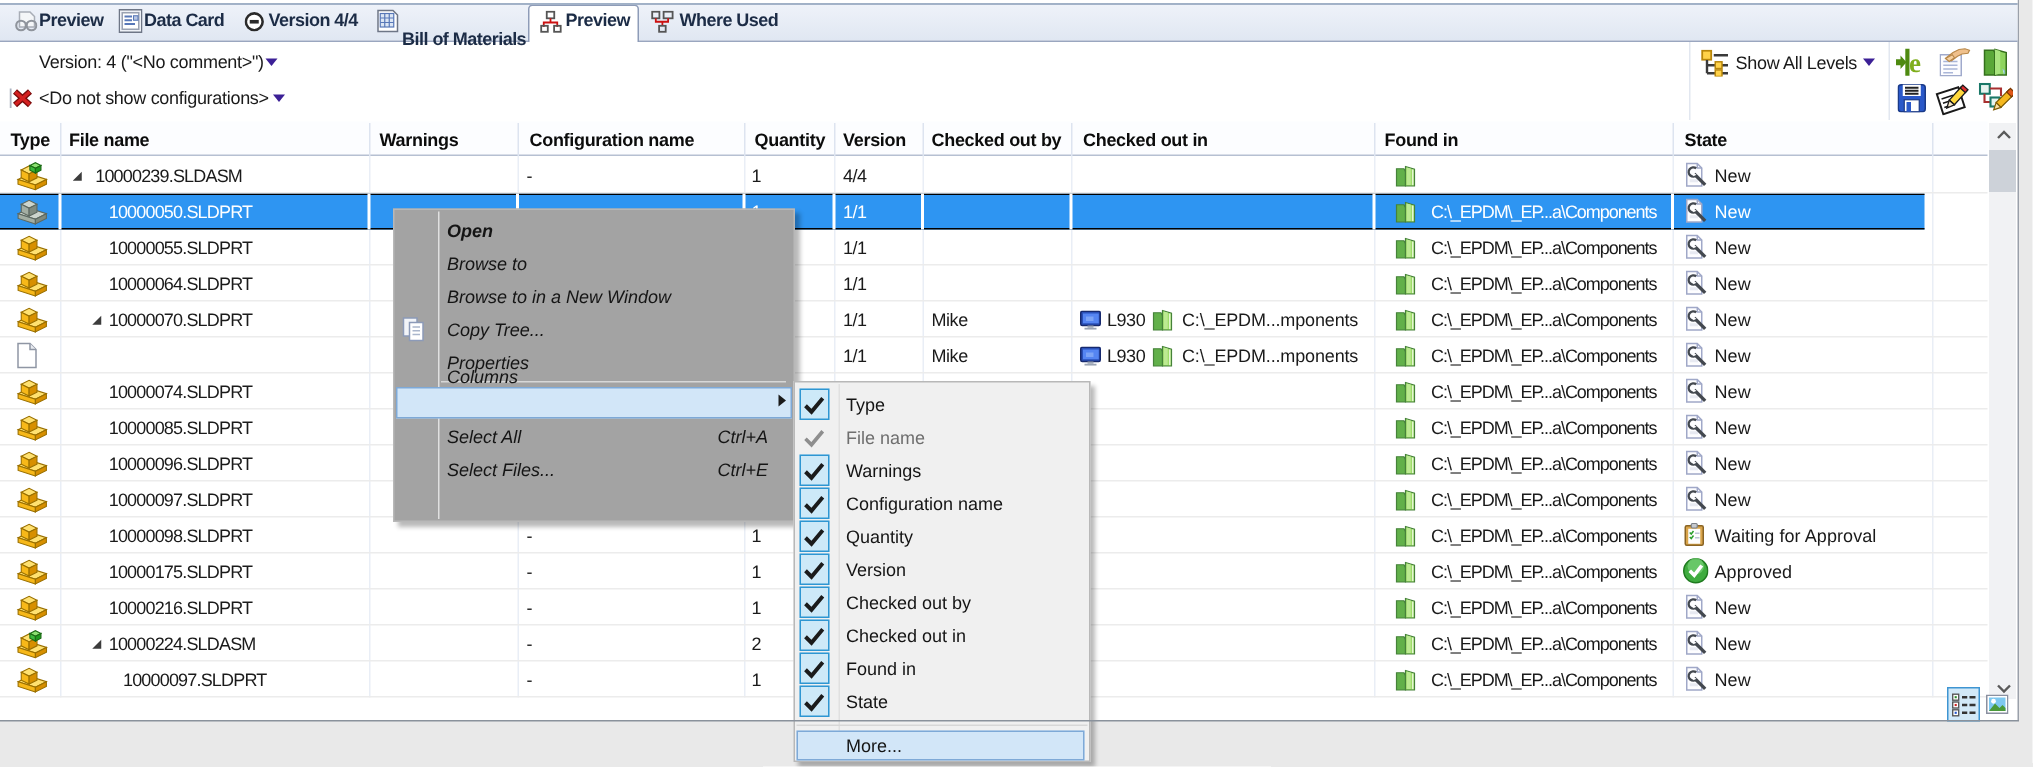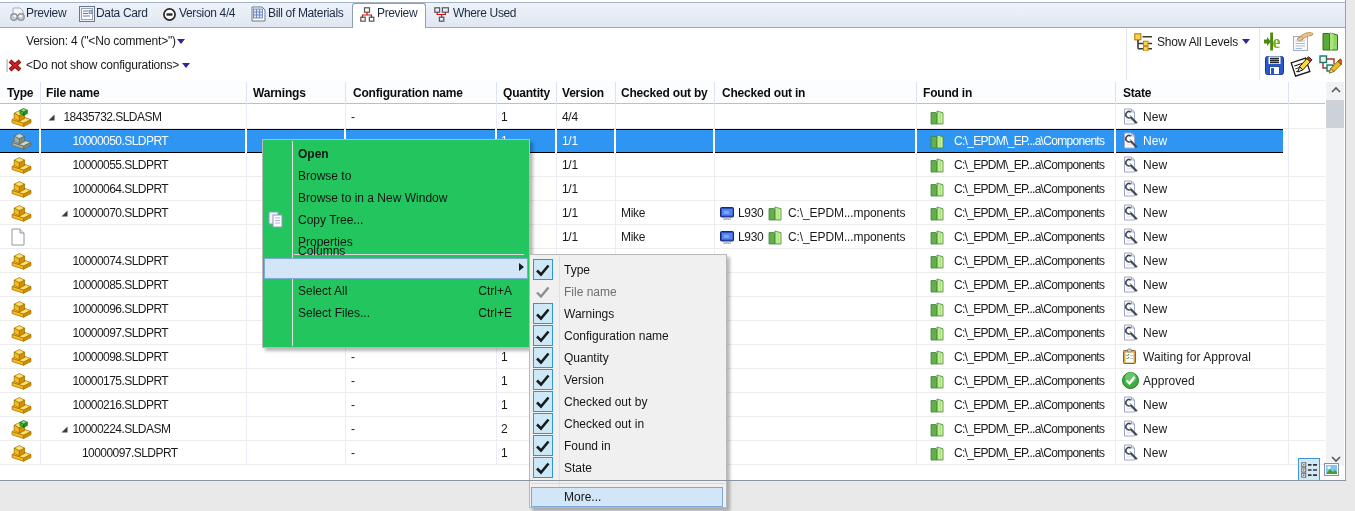--- a/index.html
+++ b/index.html
@@ -2,21 +2,21 @@
 <html><head>
 <meta charset="utf-8">
 <style>
 * { margin:0; padding:0; box-sizing:border-box; }
 html,body { width:1355px; height:511px; overflow:hidden; }
 body { font-family:"Liberation Sans", sans-serif; font-size:12px; color:#1a1a1a; background:#e9e9e9; position:relative; }
 .abs { position:absolute; }
 #pane { position:absolute; left:0; top:0; width:1346px; height:480px; background:#fff; border-right:1px solid #9aa0aa; }
 
 #tabbar { position:absolute; left:0; top:0; width:1345px; height:28px; background:linear-gradient(to bottom, #ffffff 0px, #ffffff 2px, #9fb0c6 2px, #a3b2c8 3px, #eef2f9 3.5px, #e0e7f2 100%); border-bottom:1px solid #9aa6bf; }
-.tabtxt { position:absolute; top:0; height:38px; line-height:27px; font-size:12px; letter-spacing:-0.35px; color:#1c2c46; }
+.tabtxt { position:absolute; top:0; height:38px; line-height:27px; font-size:12px; letter-spacing:-0.35px; color:#1c2c46;font-weight:bold; }
 #activetab { position:absolute; left:352px; top:3px; width:74px; height:25px; background:#fff; border:1px solid #8e9cb8; border-bottom:none; border-radius:3px 3px 0 0; }
 .vsep { position:absolute; top:28px; height:52px; width:1px; background:#e2e7f0; }
 .tri { display:inline-block; width:0; height:0; border-left:4.5px solid transparent; border-right:4.5px solid transparent; border-top:5px solid #3c2096; }
 
 #thead { position:absolute; left:0; top:81px; width:1325px; height:23px; background:#fcfdff; border-bottom:1px solid #b6c0d2; }
 .hcell { position:absolute; top:82px; height:22px; line-height:22px; font-weight:bold; font-size:12px; letter-spacing:-0.2px; color:#0c0c0c; }
 .hv { position:absolute; top:0; height:22px; width:1px; background:#dde4f0; }
 .colline { position:absolute; top:104px; height:361px; width:1px; background:#e9eef6; }
 .row { position:absolute; left:0; width:1325px; height:24px; }
 .rowline { position:absolute; left:0; width:1325px; height:1px; background:#ececec; }
@@ -26,21 +26,21 @@
 .cip { left:788px; letter-spacing:-0.1px !important; } .fip { left:954px; letter-spacing:-0.7px !important; } .stt { left:1143px; letter-spacing:0.05px !important; }
 .l930 { left:738px; }
 .ticon { position:absolute; left:10px; top:3px; }
 .arrow { position:absolute; top:9px; }
 #selrow { position:absolute; left:0; top:129px; width:1283px; height:24px; background:#2e95f2; border-top:1px solid #000; border-bottom:1px solid #010101; color:#fff; }
 .gap { position:absolute; top:129px; height:24px; width:2px; background:#fff; }
 
 #vscroll { position:absolute; left:1326px; top:82px; width:18px; height:384px; background:#f1f2f4; }
 #vthumb { position:absolute; left:1326px; top:100px; width:18px; height:28px; background:#cdd2d9; }
 
-#menu { position:absolute; left:262px; top:139px; width:268px; height:209px; background:#22c55e; border:1px solid #b8b8b8; box-shadow:3px 3px 3px rgba(0,0,0,0.28); }
+#menu { position:absolute; left:262px; top:139px; width:268px; height:209px; background:#a3a3a3; border:1px solid #b8b8b8; box-shadow:3px 3px 3px rgba(0,0,0,0.28);font-style:italic; }
 #menu .gut { position:absolute; left:29px; top:1px; width:1px; height:205px; background:#e0e0e0; }
 .mi { position:absolute; left:35px; width:225px; height:22px; line-height:22px; font-size:12px; color:#151515; }
 .msep { position:absolute; left:31px; width:230px; height:1px; background:#d7d7d7; }
 .hl { position:absolute; background:#d2e6f8; border:1px solid #7ea9d7; }
 #submenu { position:absolute; left:529px; top:254px; width:198px; height:254px; background:#f0f0f0; border:1px solid #b8b8b8; box-shadow:3px 3px 3px rgba(0,0,0,0.28); }
 #submenu .gut { position:absolute; left:29px; top:1px; width:1px; height:250px; background:#e0e0e0; }
 .si { position:absolute; left:34px; width:160px; height:22px; line-height:22px; font-size:12px; color:#151515; }
 .cb { position:absolute; left:3px; width:20px; height:21px; background:#cde9f8; border:1px solid #2e96d2; }
 .shortcut { position:absolute; right:17px; top:0; height:22px; line-height:22px; font-size:12px; color:#151515; }
 </style>
@@ -153,21 +153,21 @@
  <circle cx="6.5" cy="6.5" r="5.6" fill="#fff" stroke="#2a2a2a" stroke-width="1.7"></circle>
  <rect x="3.5" y="5.3" width="6" height="2.4" fill="#2a2a2a"></rect>
 </svg>
 <div class="tabtxt" style="left:179px;">Version 4/4</div>
 
 <svg class="abs" style="left:251px;top:6px" width="16" height="16">
  <path d="M1,1 L11,1 L14,4 L14,15 L1,15 Z" fill="#fff" stroke="#6e7686" stroke-width="1"></path>
  <rect x="2.5" y="3" width="9" height="9" fill="#dce6f4" stroke="#5878b8" stroke-width="0.8"></rect>
  <path d="M2.5,6 H11.5 M2.5,9 H11.5 M5.5,3 V12 M8.5,3 V12" stroke="#5878b8" stroke-width="0.8"></path>
 </svg>
-<div class="tabtxt" style="left:268px;">Bill of Materials</div>
+<div class="tabtxt" style="left:268px;margin-top:13px;">Bill of Materials</div>
 
 <svg class="abs" style="left:360px;top:7px" width="15" height="15">
  <rect x="4.5" y="0.8" width="5" height="4.4" fill="none" stroke="#555" stroke-width="1.2"></rect>
  <path d="M7,5.2 V8 M2.5,11 V8 H11.5 V11" fill="none" stroke="#cc1111" stroke-width="1.2"></path>
  <rect x="0.8" y="10.2" width="4.4" height="4" fill="none" stroke="#555" stroke-width="1.2"></rect>
  <rect x="9.4" y="10.2" width="4.4" height="4" fill="none" stroke="#555" stroke-width="1.2"></rect>
 </svg>
 <div class="tabtxt" style="left:377px;">Preview</div>
 
 <svg class="abs" style="left:434px;top:7px" width="16" height="15">
@@ -290,21 +290,21 @@
 <div class="gap" style="left:713px"></div>
 <div class="gap" style="left:915px"></div>
 <div class="gap" style="left:1114px"></div>
 <div class="row" style="top:105px;">
     <svg class="ticon" style="top:3px" width="23" height="19" viewBox="0 0 20 18">
       <use href="#asm"></use>
     </svg>
     <svg class="arrow" style="left:48px" width="7" height="7">
       <polygon points="6.5,0.5 6.5,6.5 0.5,6.5" fill="#3c3c3c"></polygon>
     </svg>
-    <span style="left:63.5px">18435732.SLDASM</span>
+    <span style="left:63.5px">10000239.SLDASM</span>
     <span class="cfg">-</span>
     <span class="qty">1</span>
     <span class="ver">4/4</span>
     <svg class="abs" style="left:930px;top:5px" width="14" height="15">
       <use href="#fold"></use>
     </svg>
     <svg class="abs" style="left:1122px;top:3px" width="17" height="18">
       <use href="#stnew"></use>
     </svg>
     <span class="stt">New</span>

